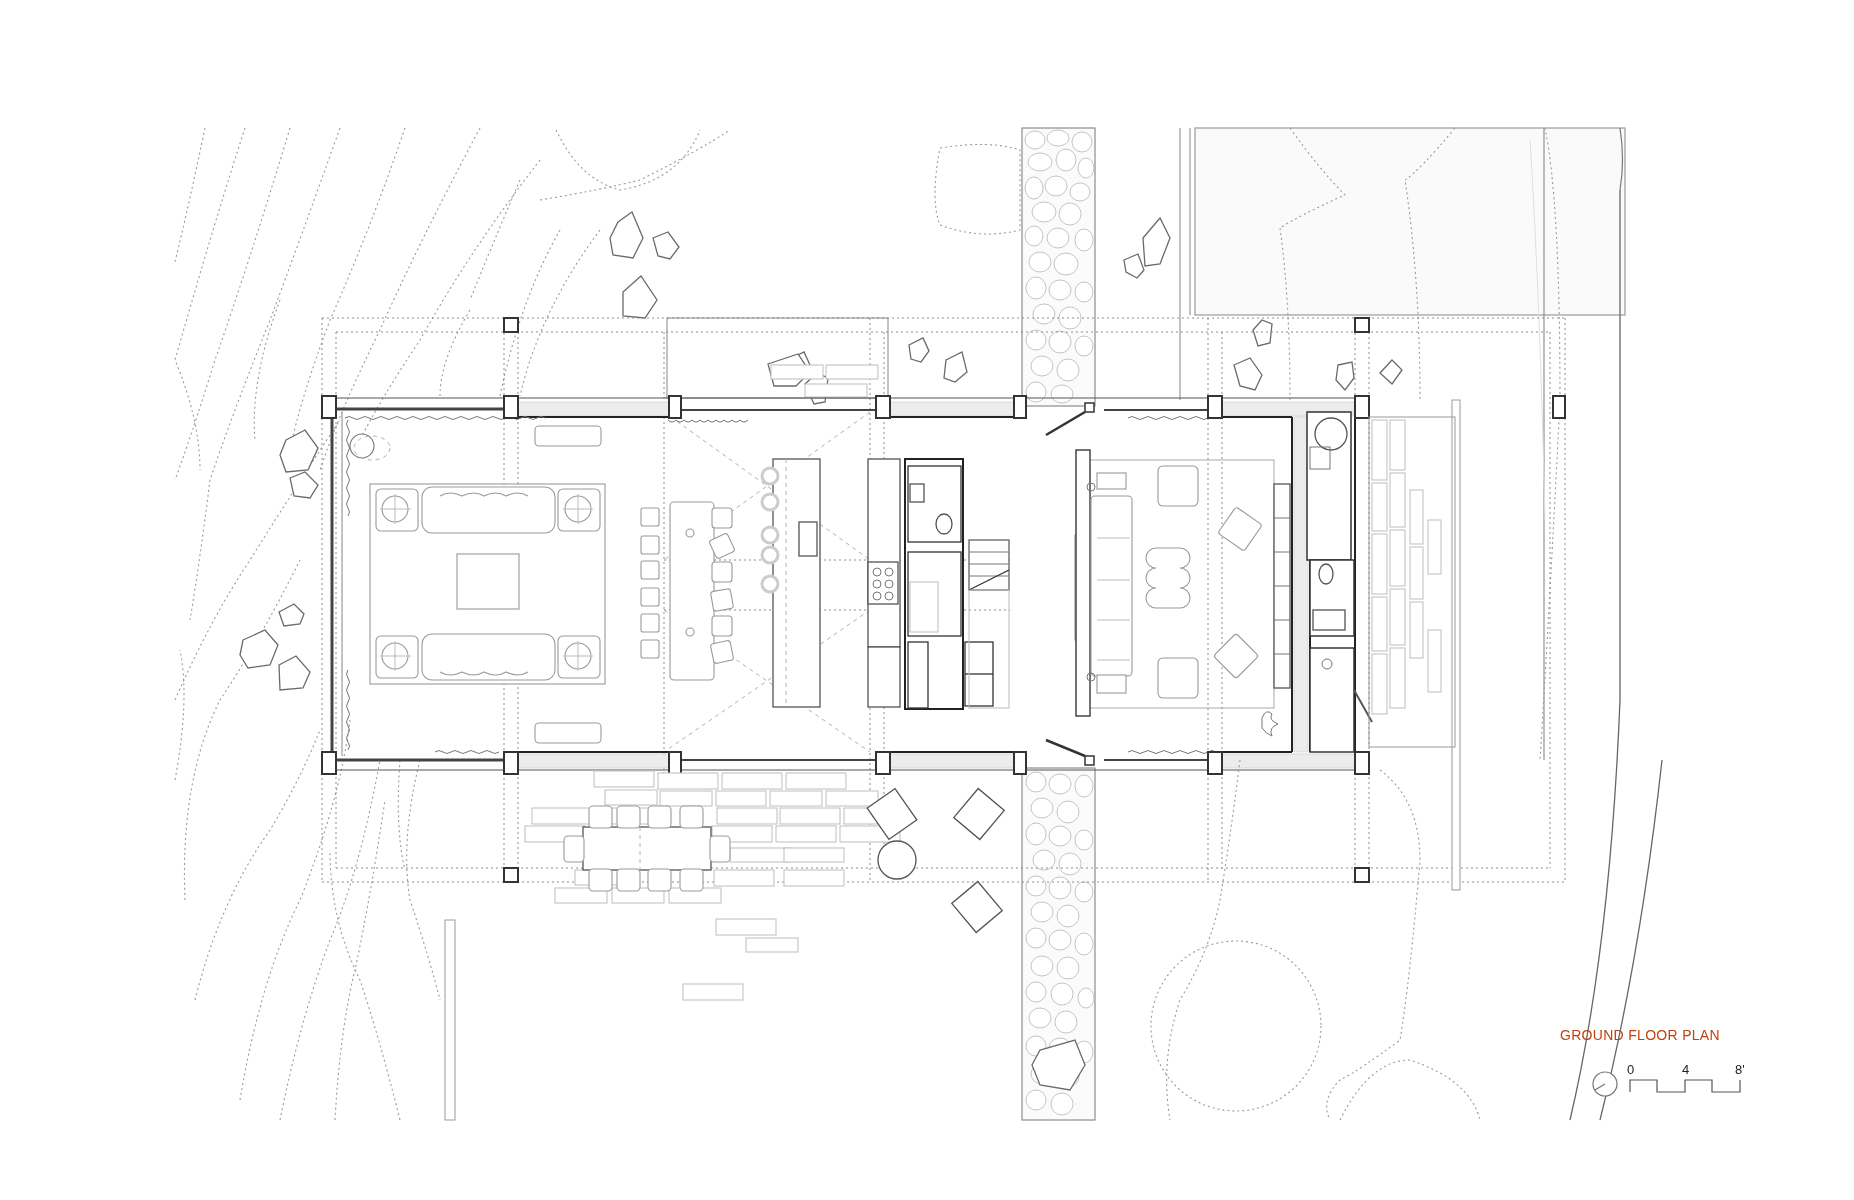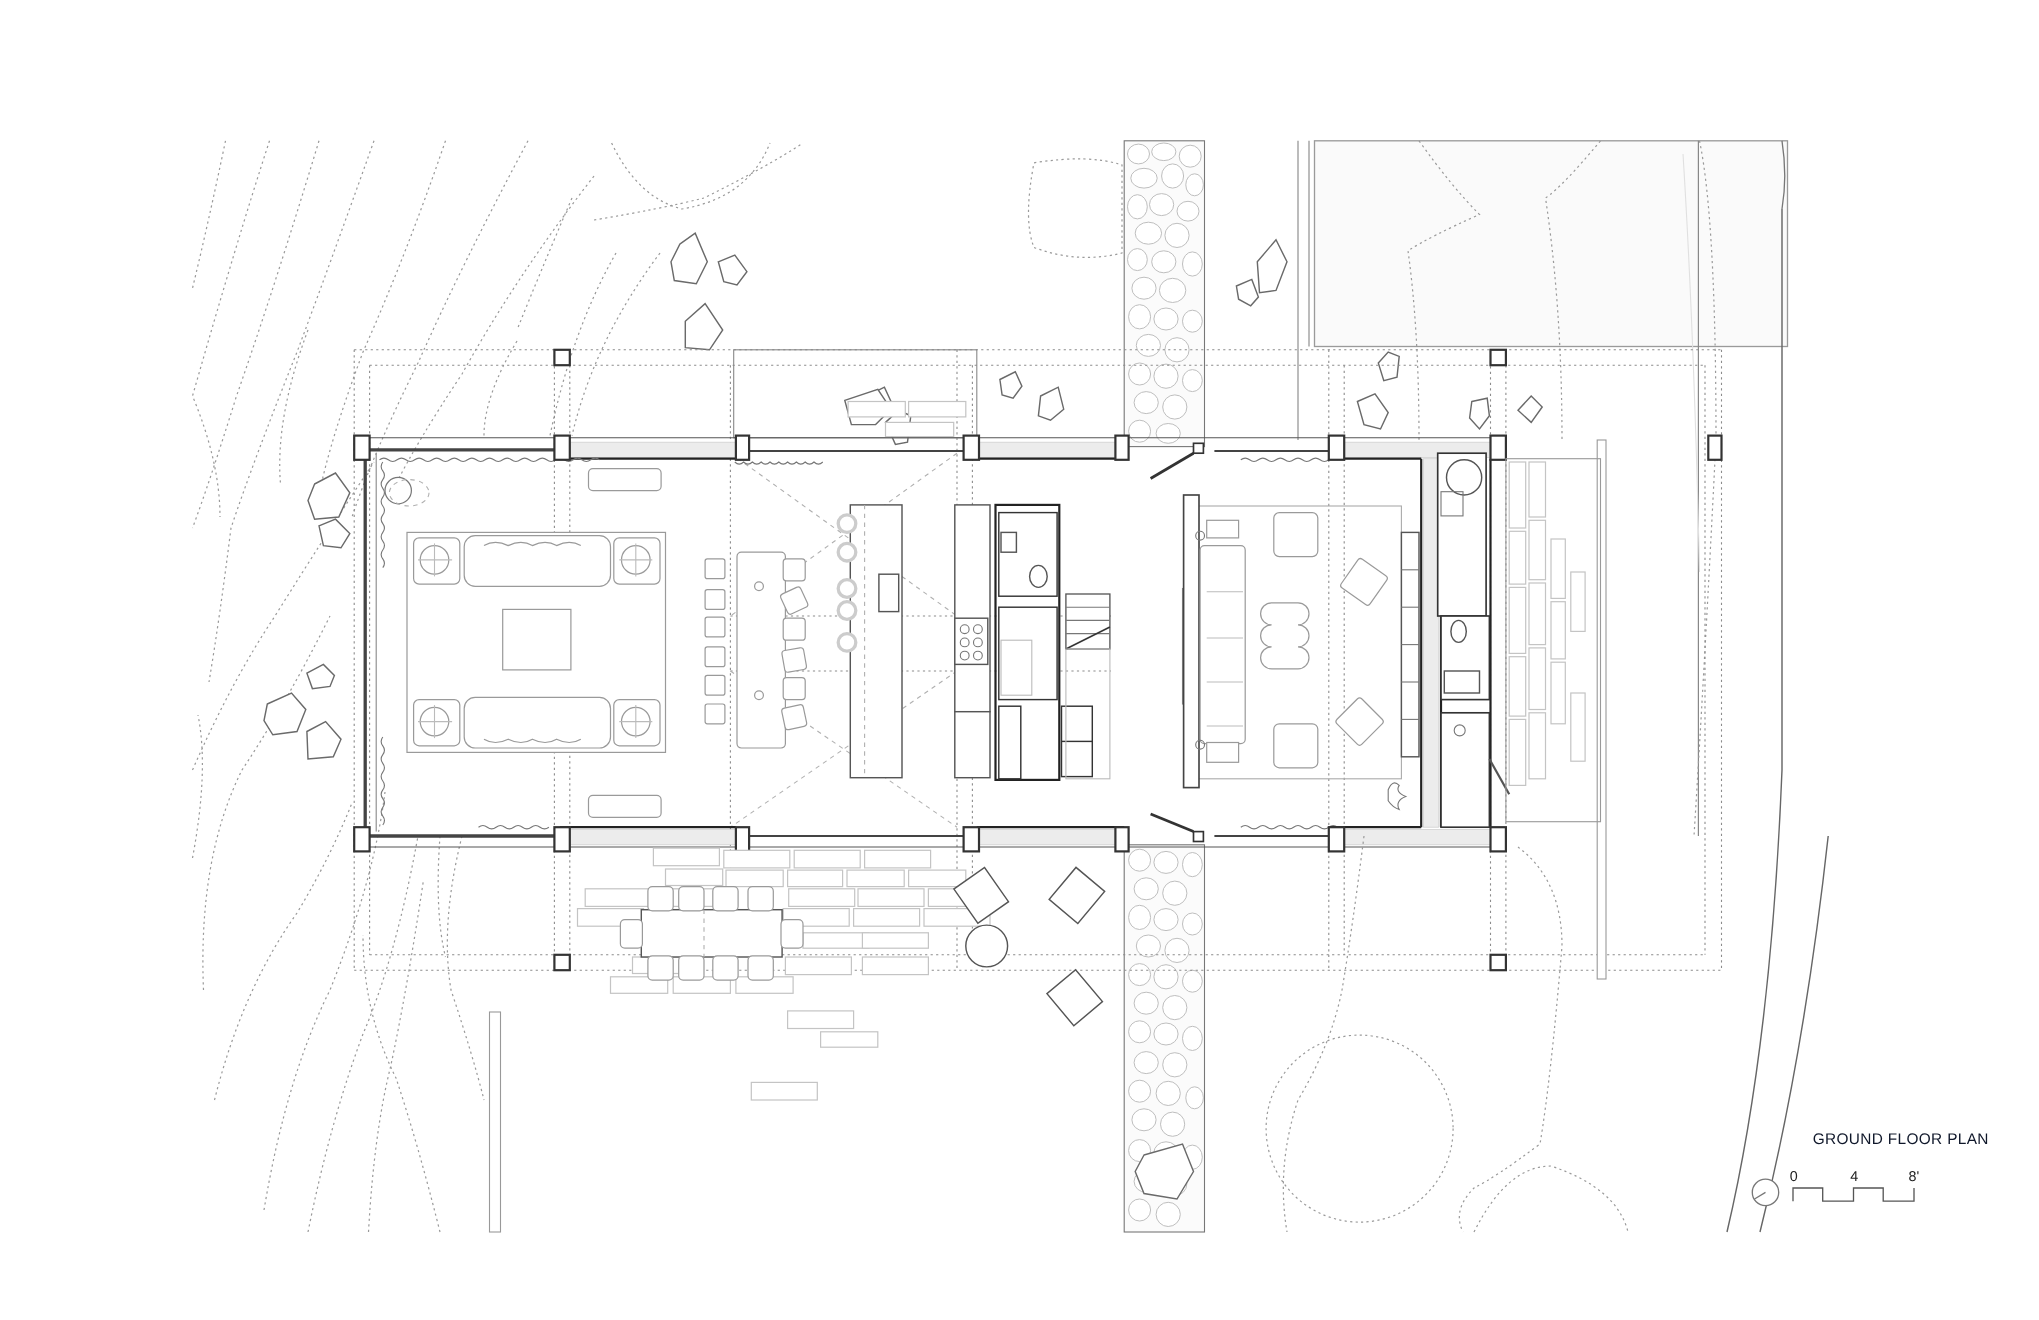--- a/index.html
+++ b/index.html
@@ -1,18 +1,18 @@
 <!DOCTYPE html>
 <html><head>
 <meta charset="utf-8">
 <style>
   html, body { margin:0; padding:0; background:#ffffff; }
   body { width:1854px; height:1200px; position:relative; overflow:hidden; font-family:"Liberation Sans", sans-serif; }
   #plan { position:absolute; left:0; top:0; width:1854px; height:1200px; }
-  .title { position:absolute; left:1648px; top:1027px; font-size:14px; letter-spacing:0.3px; color:#0f172a; }
+  .title { position:absolute; left:1560px; top:1027px; font-size:14px; letter-spacing:0.3px; color:#c2410c; }
   .scale-label { position:absolute; font-size:13px; color:#222; }
   .contour { fill:none; stroke:#9a9a9a; stroke-width:1.1; stroke-dasharray:2 3; }
   .grid { fill:none; stroke:#8c8c8c; stroke-width:1; stroke-dasharray:2 3; }
   .wallfill { fill:#ececec; stroke:#cfcfcf; stroke-width:0.7; }
   .col { fill:#fff; stroke:#333; stroke-width:2; }
   .furn { fill:#fff; stroke:#9a9a9a; stroke-width:1.1; }
   .furn-dk { fill:#fff; stroke:#555; stroke-width:1.3; }
   .rock { fill:#fff; stroke:#6a6a6a; stroke-width:1.3; }
   .paver { fill:#fff; stroke:#c4c4c4; stroke-width:1.1; }
   .cobble { fill:#fff; stroke:#bdbdbd; stroke-width:0.9; }

